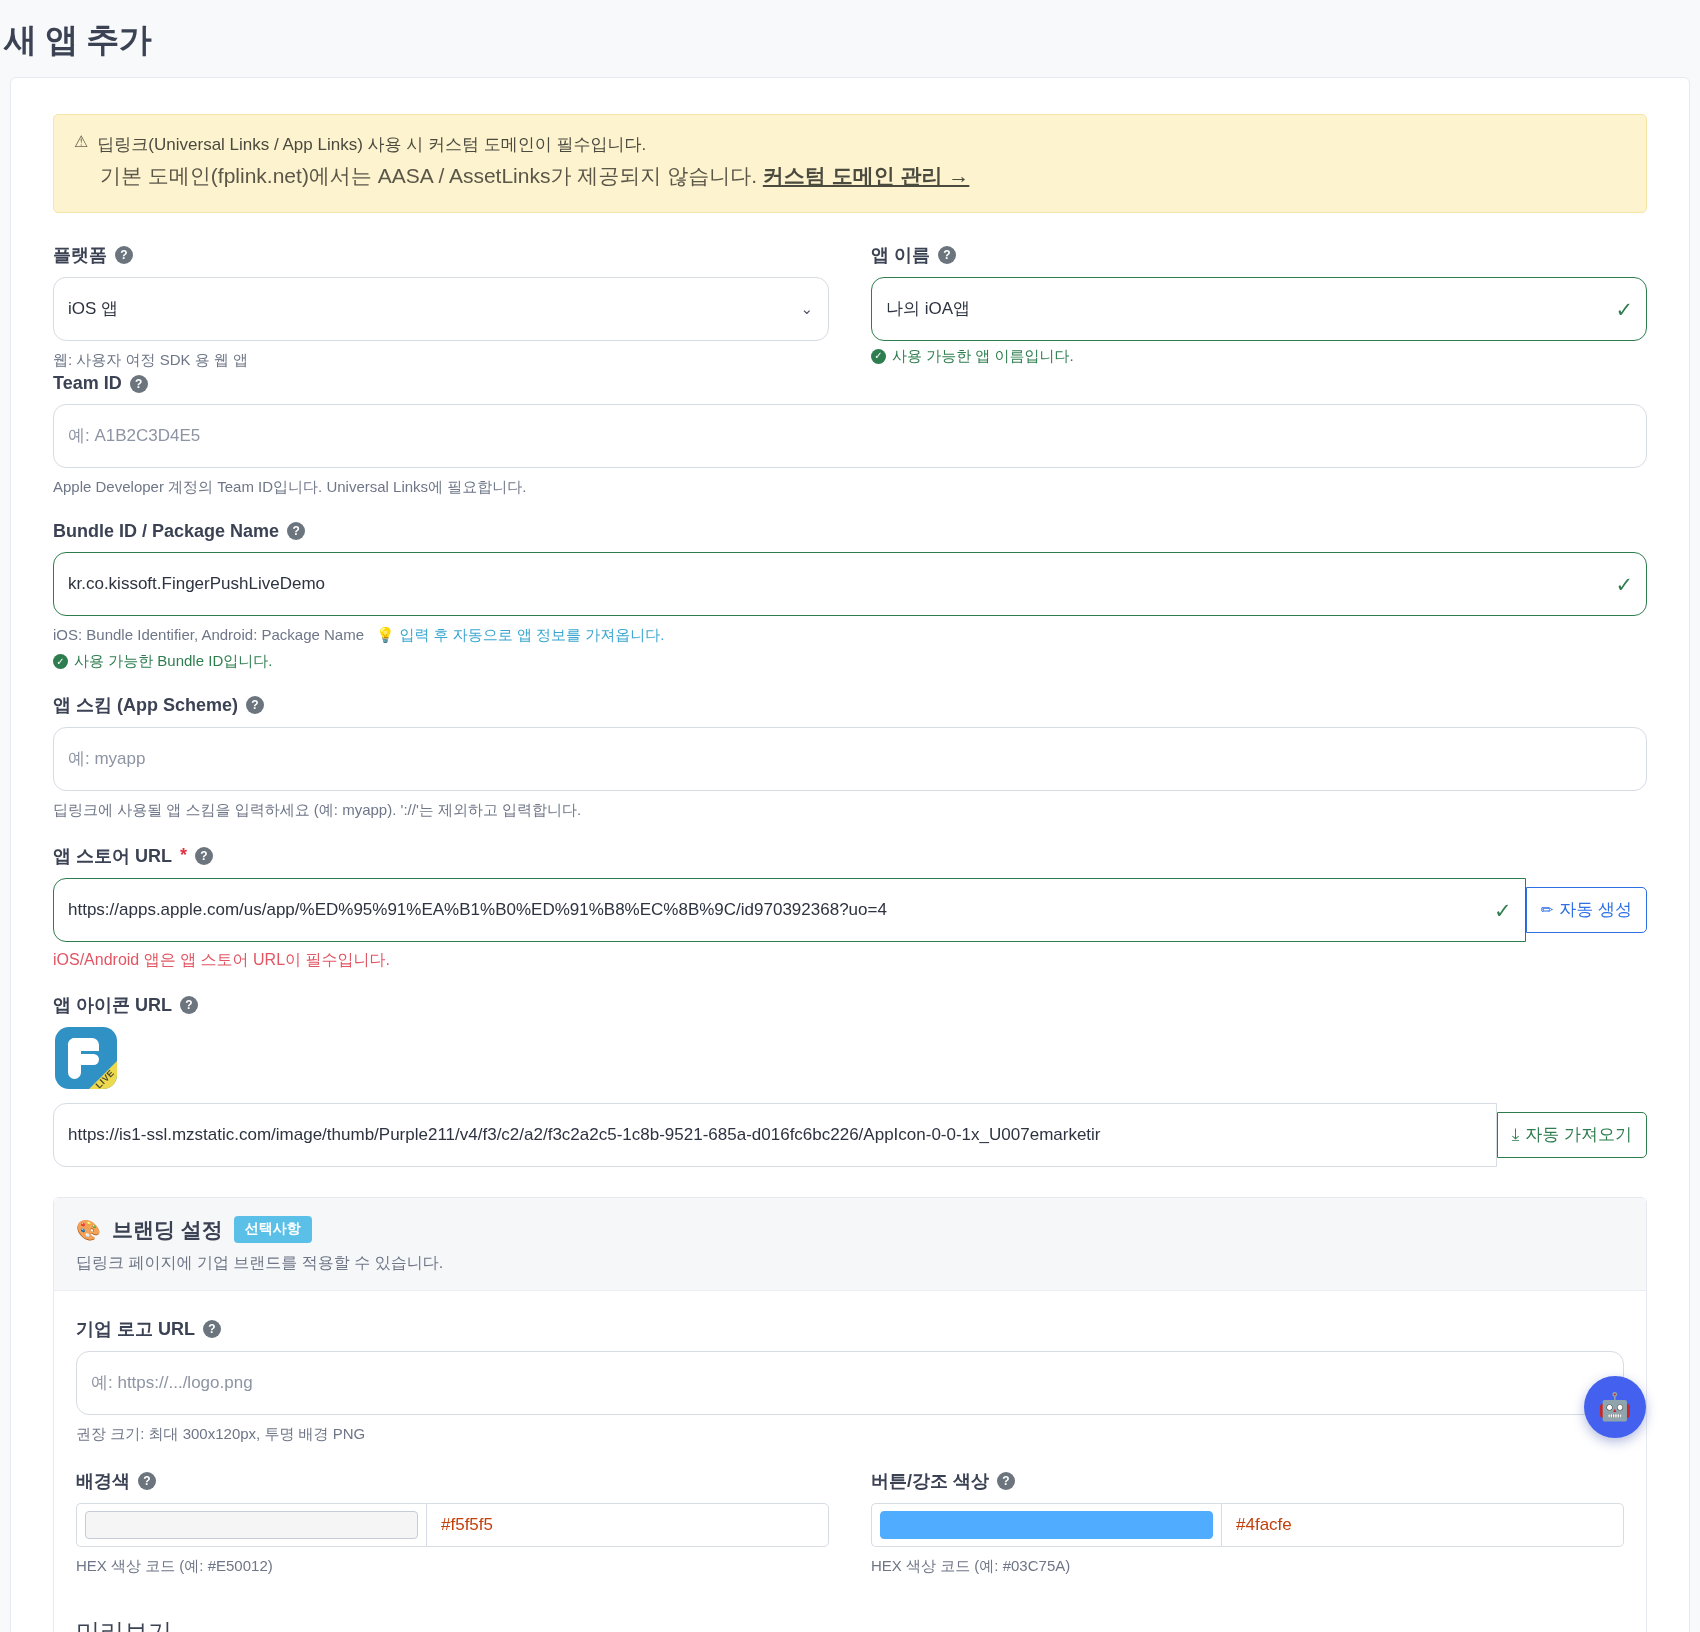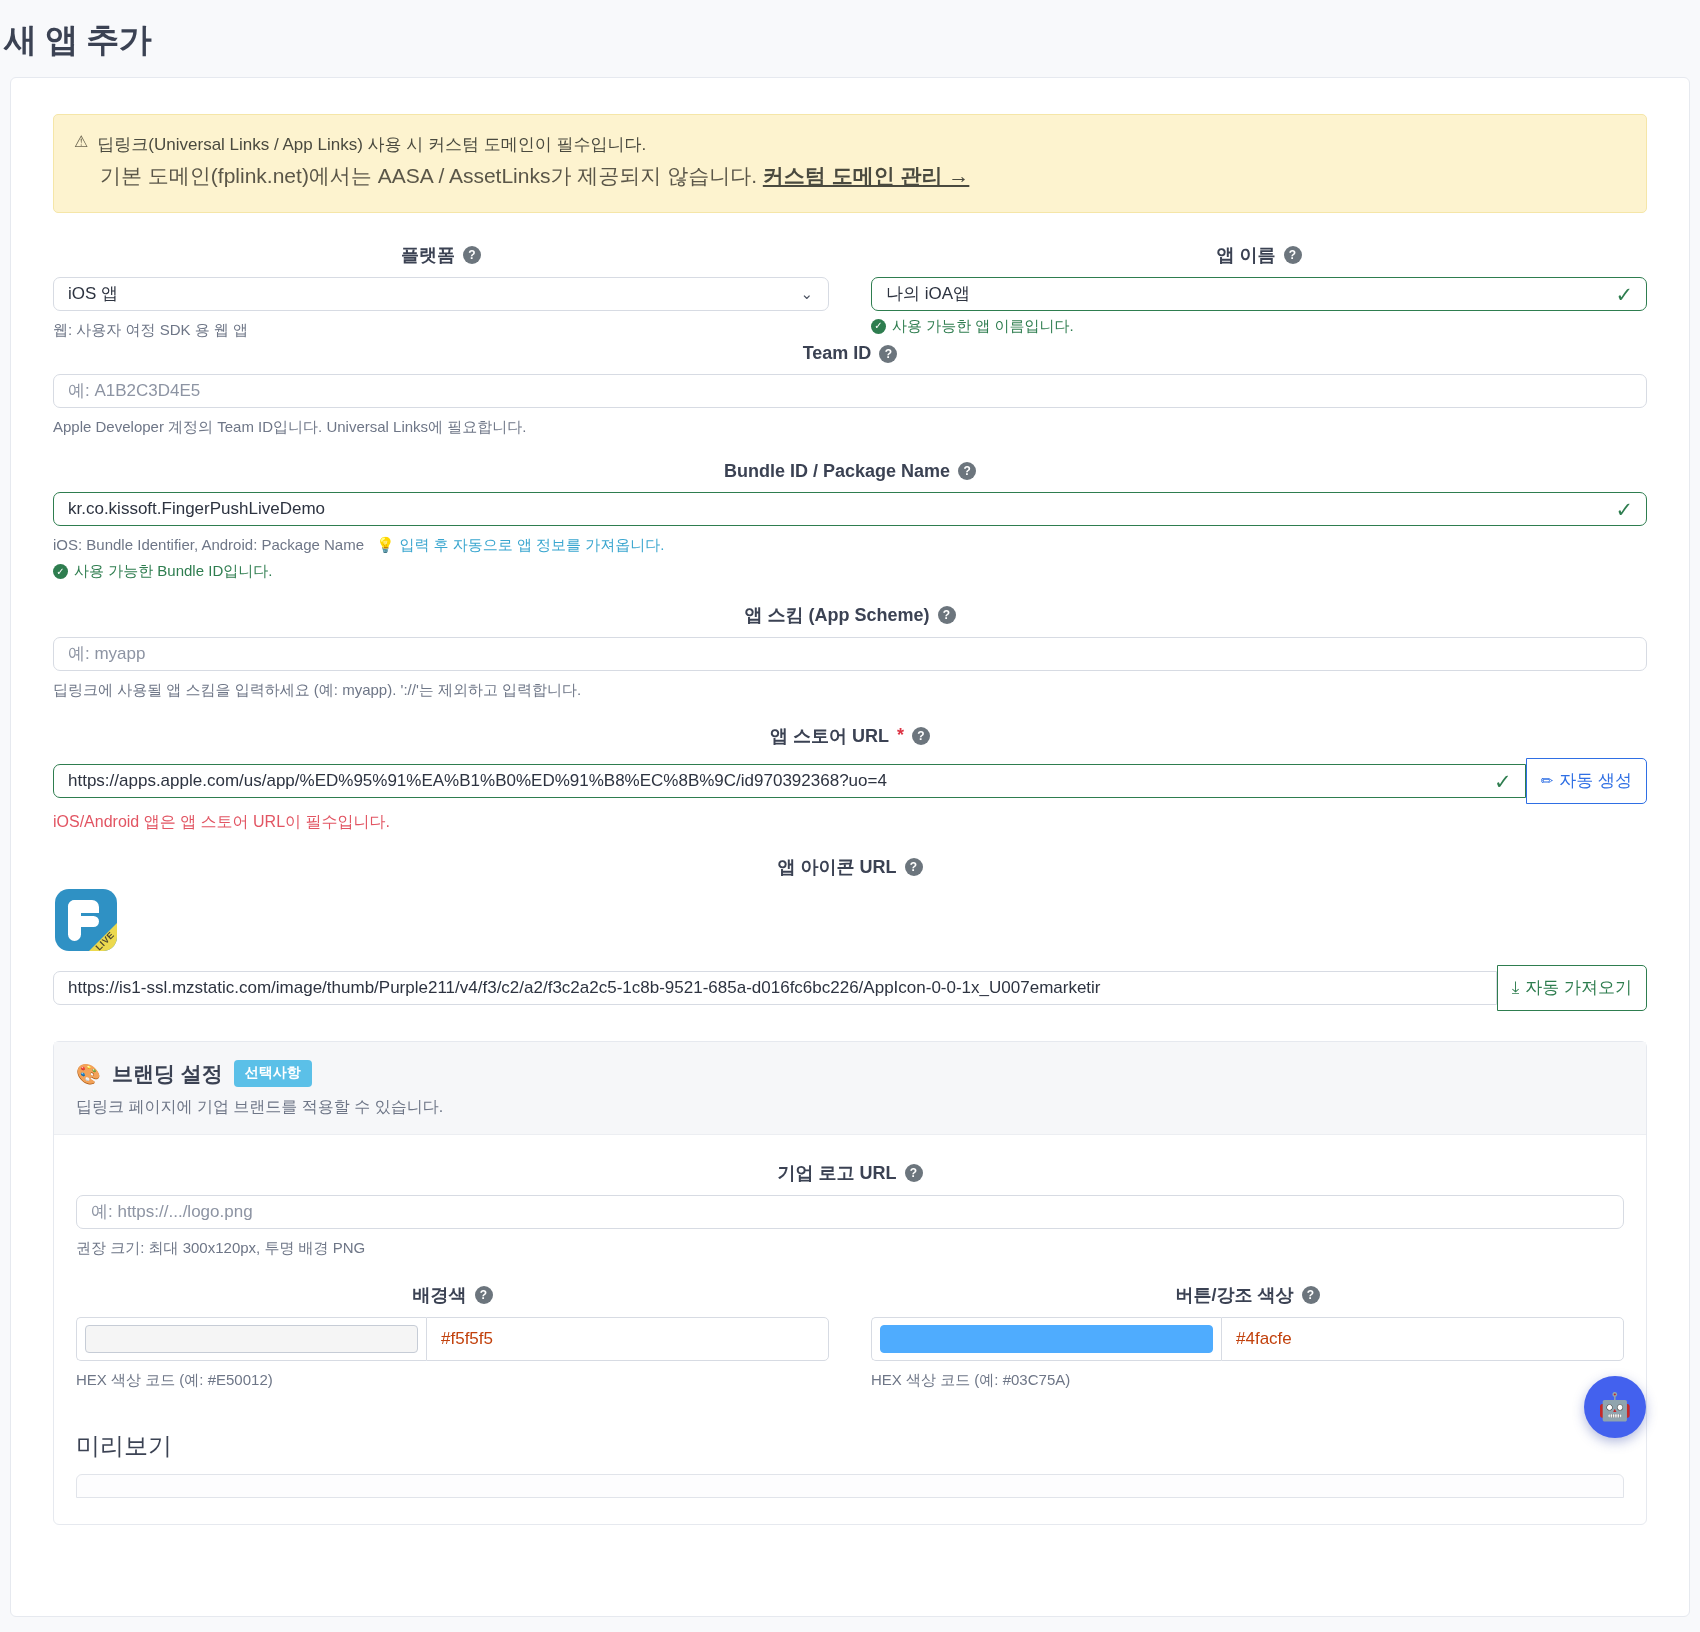--- a/index.html
+++ b/index.html
@@ -54,36 +54,35 @@
   .col { flex: 1; min-width: 0; }
 
   .field-label {
     font-size: 18px;
     font-weight: bold;
     color: #3b4253;
     margin: 2px 0 10px 0;
     display: flex;
     align-items: center;
     gap: 8px;
-    justify-content: center;
   }
   .field-label .req { color: #dc3545; font-weight: bold; }
   .qmark {
     display: inline-flex; align-items: center; justify-content: center;
     width: 18px; height: 18px; border-radius: 50%;
     background: #6c757d; color: #fff;
     font-size: 12px; font-weight: bold; line-height: 1;
     cursor: pointer; flex: none;
   }
 
   .inp {
     width: 100%;
-    height: 34px;
+    height: 64px;
     border: 1px solid #d7dbe3;
-    border-radius: 7px;
+    border-radius: 13px;
     background: #fff;
     padding: 16px 14px;
     font-size: 17px;
     color: #2d3340;
     font-family: inherit;
     outline: none;
   }
   .inp::placeholder { color: #8d94a3; }
   .inp.valid { border-color: #2e7d4f; }
 

